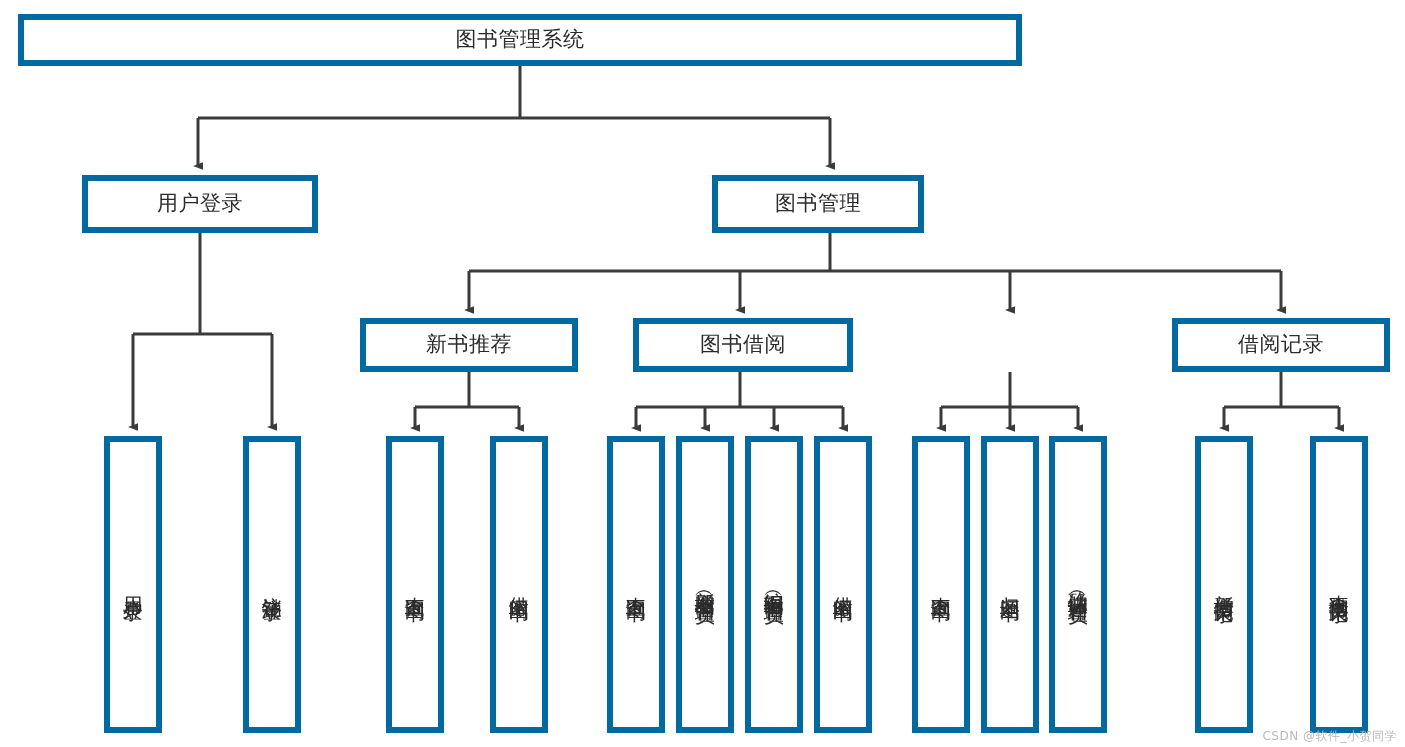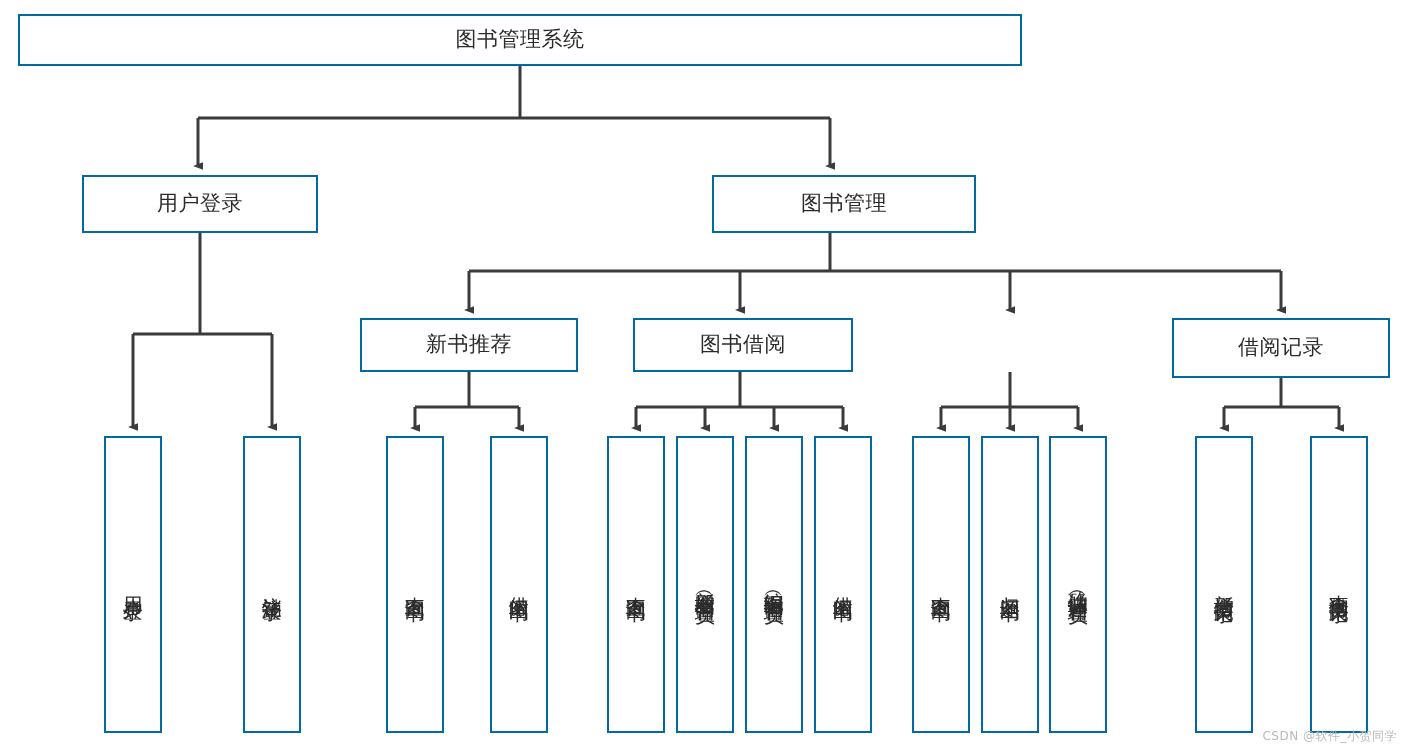--- a/index.html
+++ b/index.html
@@ -21,21 +21,21 @@
   #edges {
     position: absolute;
     left: 0;
     top: 0;
     width: 1405px;
     height: 747px;
   }
   .node {
     position: absolute;
     box-sizing: border-box;
-    border: 2px solid #0369a1;
+    border: 6px solid #0369a1;
     background: #ffffff;
     display: flex;
     align-items: center;
     justify-content: center;
     color: #2b2b2b;
   }
   .node.horiz {
     font-size: 21px;
     letter-spacing: 0.5px;
     line-height: 1.2;
@@ -119,31 +119,31 @@
     </g>
   </svg>
 
   <div class="node horiz" style="left:18px; top:14px; width:1004px; height:52px;">
     <span>图书管理系统</span>
   </div>
 
   <div class="node horiz" style="left:82px; top:175px; width:236px; height:58px;">
     <span>用户登录</span>
   </div>
-  <div class="node horiz" style="left:712px; top:175px; width:264px; height:58px;">
+  <div class="node horiz" style="left:712px; top:175px; width:212px; height:58px;">
     <span>图书管理</span>
   </div>
 
   <div class="node horiz" style="left:360px; top:318px; width:218px; height:54px;">
     <span>新书推荐</span>
   </div>
   <div class="node horiz" style="left:633px; top:318px; width:220px; height:54px;">
     <span>图书借阅</span>
   </div>
-  <div class="node horiz" style="left:1172px; top:318px; width:218px; height:60px;">
+  <div class="node horiz" style="left:1172px; top:318px; width:218px; height:54px;">
     <span>借阅记录</span>
   </div>
 
   <div class="node vert" style="left:104px; top:436px; width:58px; height:297px;">
     <span class="vlabel">用户登录</span>
   </div>
   <div class="node vert" style="left:243px; top:436px; width:58px; height:297px;">
     <span class="vlabel">注销登录</span>
   </div>
 

